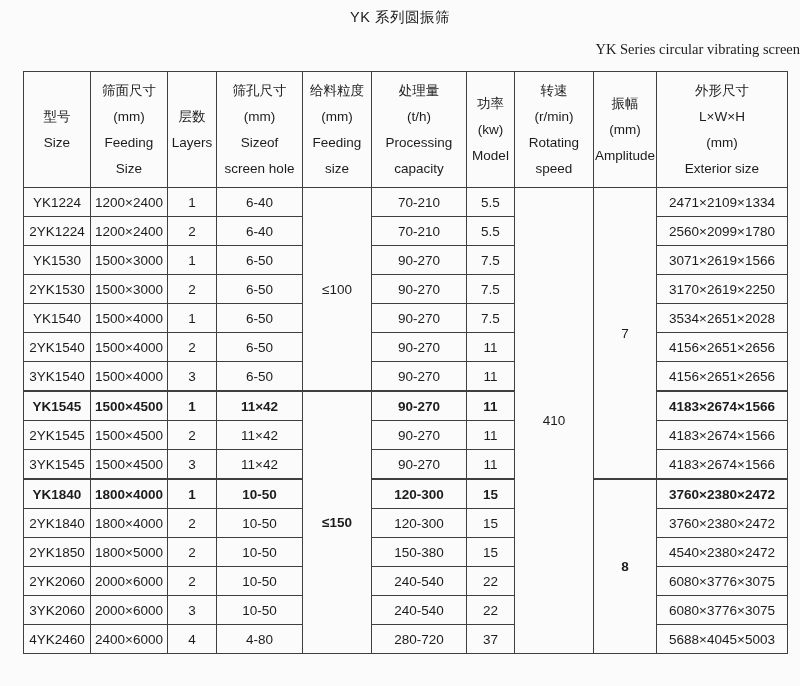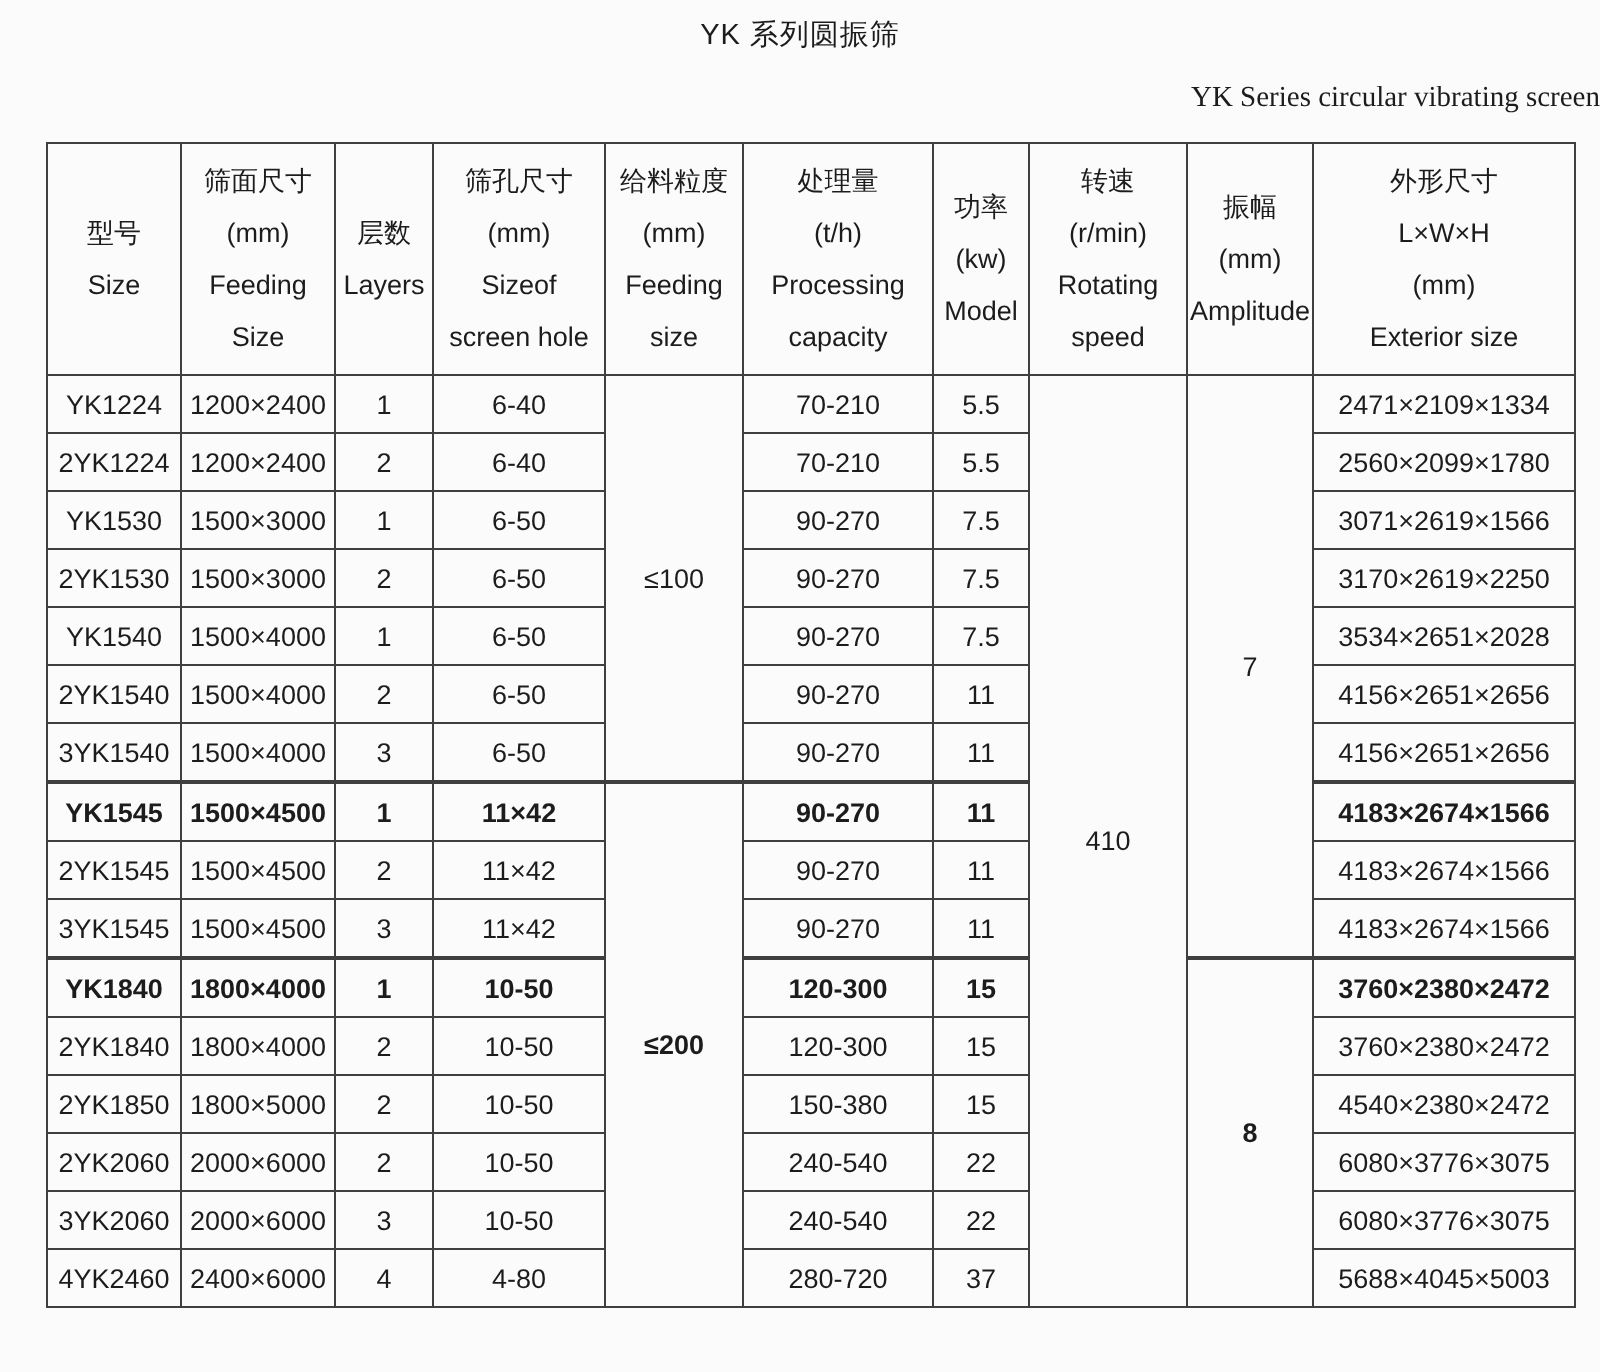--- a/index.html
+++ b/index.html
@@ -179,21 +179,21 @@
           <td>6-50</td>
           <td>90-270</td>
           <td>11</td>
           <td>4156×2651×2656</td>
         </tr>
         <tr class="group-start">
           <td>YK1545</td>
           <td>1500×4500</td>
           <td>1</td>
           <td>11×42</td>
-          <td rowspan="9">≤200</td>
+          <td rowspan="9">≤150</td>
           <td>90-270</td>
           <td>11</td>
           <td>4183×2674×1566</td>
         </tr>
         <tr>
           <td>2YK1545</td>
           <td>1500×4500</td>
           <td>2</td>
           <td>11×42</td>
           <td>90-270</td>

